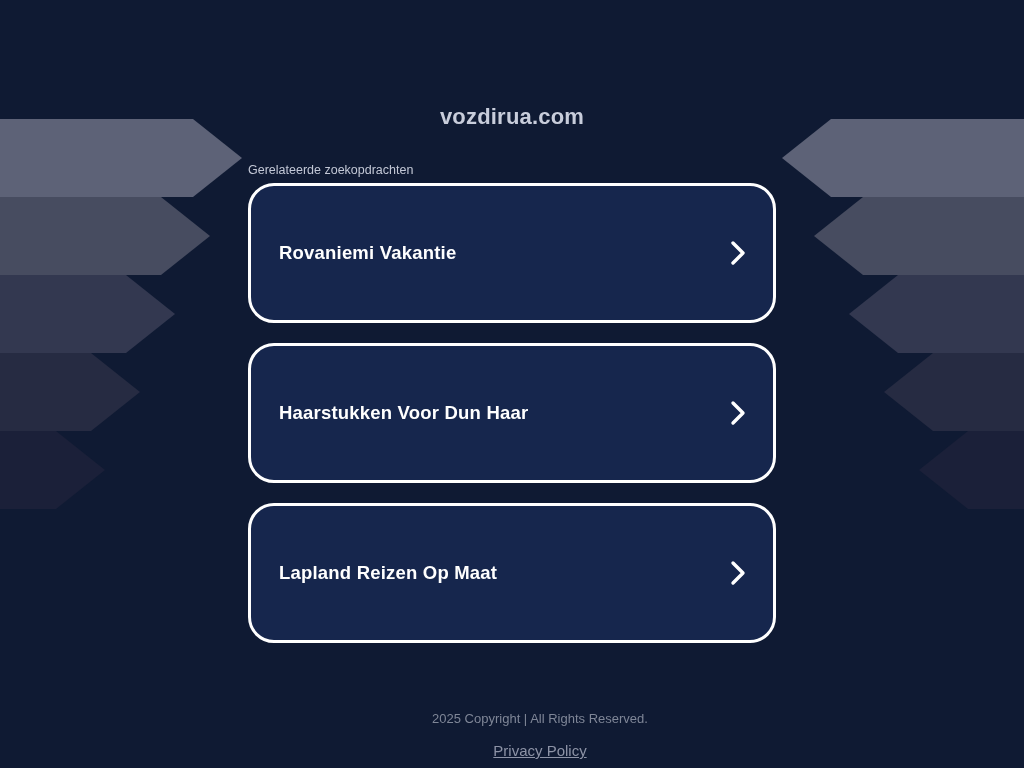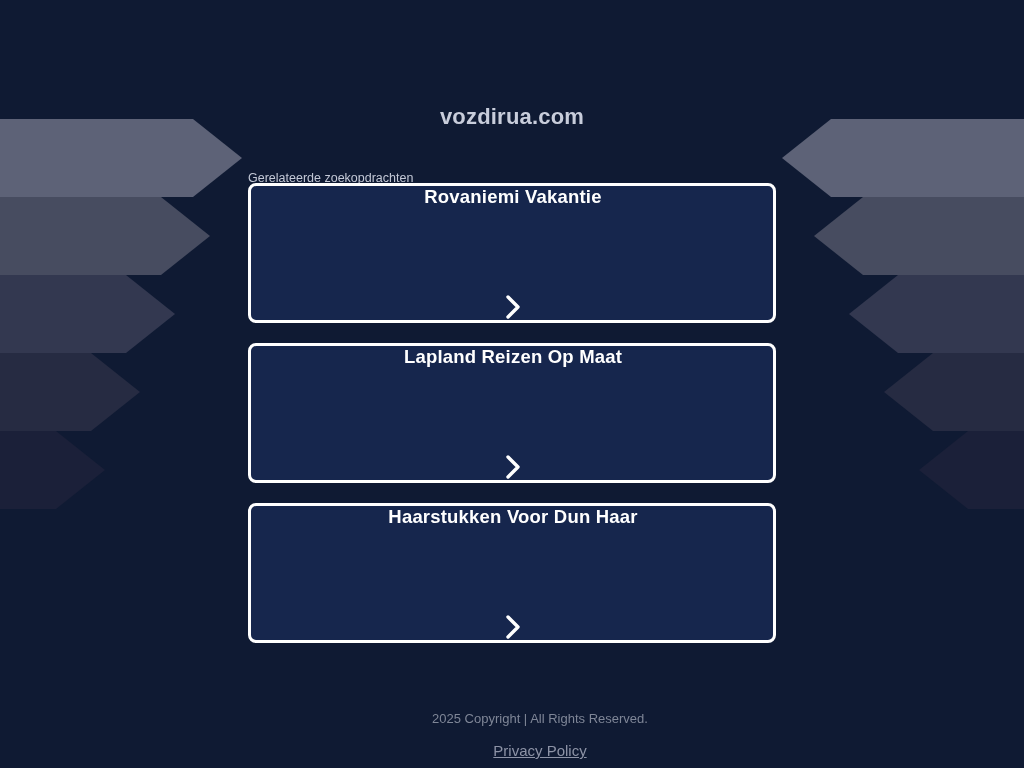--- a/index.html
+++ b/index.html
@@ -74,48 +74,47 @@
     width: 1024px;
     text-align: center;
     color: #c8cddb;
     font-size: 22px;
     font-weight: bold;
     letter-spacing: 0.2px;
   }
 
   .related-label {
     position: absolute;
-    top: 135px;
+    top: 127px;
     left: 248px;
     color: #c3c8d6;
     font-size: 12.5px;
   }
 
   .cards {
     position: absolute;
     top: 147px;
     left: 248px;
     width: 528px;
   }
 
   .card {
     position: relative;
     box-sizing: border-box;
     width: 528px;
     height: 140px;
     margin-bottom: 20px;
     background: #16264d;
     border: 3px solid #ffffff;
-    border-radius: 8px;
+    border-radius: 26px;
     display: flex;
     align-items: center;
     justify-content: space-between;
     padding: 0 26px 0 28px;
     cursor: pointer;
-    flex-direction: column;
   }
   .card-title {
     color: #ffffff;
     font-size: 18.5px;
     font-weight: bold;
     letter-spacing: 0.2px;
   }
   .chevron-icon svg {
     display: block;
   }
@@ -167,37 +166,37 @@
     <div class="card">
       <span class="card-title">Rovaniemi Vakantie</span>
       <span class="chevron-icon">
         <svg width="18" height="26" viewBox="0 0 18 26" fill="none" xmlns="http://www.w3.org/2000/svg">
           <path d="M4 3 L14 13 L4 23" stroke="#ffffff" stroke-width="3.4" stroke-linecap="round" stroke-linejoin="round"></path>
         </svg>
       </span>
     </div>
 
     <div class="card">
+      <span class="card-title">Haarstukken Voor Dun Haar</span>
+      <span class="chevron-icon">
+        <svg width="18" height="26" viewBox="0 0 18 26" fill="none" xmlns="http://www.w3.org/2000/svg">
+          <path d="M4 3 L14 13 L4 23" stroke="#ffffff" stroke-width="3.4" stroke-linecap="round" stroke-linejoin="round"></path>
+        </svg>
+      </span>
+    </div>
+
+    <div class="card">
       <span class="card-title">Lapland Reizen Op Maat</span>
       <span class="chevron-icon">
         <svg width="18" height="26" viewBox="0 0 18 26" fill="none" xmlns="http://www.w3.org/2000/svg">
           <path d="M4 3 L14 13 L4 23" stroke="#ffffff" stroke-width="3.4" stroke-linecap="round" stroke-linejoin="round"></path>
         </svg>
       </span>
     </div>
 
-    <div class="card">
-      <span class="card-title">Haarstukken Voor Dun Haar</span>
-      <span class="chevron-icon">
-        <svg width="18" height="26" viewBox="0 0 18 26" fill="none" xmlns="http://www.w3.org/2000/svg">
-          <path d="M4 3 L14 13 L4 23" stroke="#ffffff" stroke-width="3.4" stroke-linecap="round" stroke-linejoin="round"></path>
-        </svg>
-      </span>
-    </div>
-
   </div>
 
   <div class="footer">
     <div class="copyright">2025 Copyright | All Rights Reserved.</div>
     <a class="privacy-link" href="#">Privacy Policy</a>
   </div>
 
 </div>
 
 </body></html>

